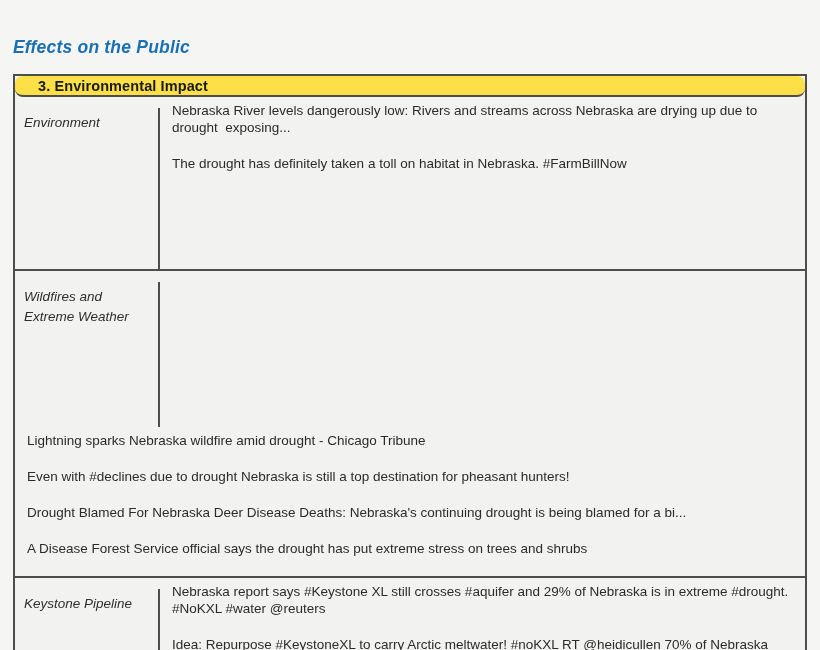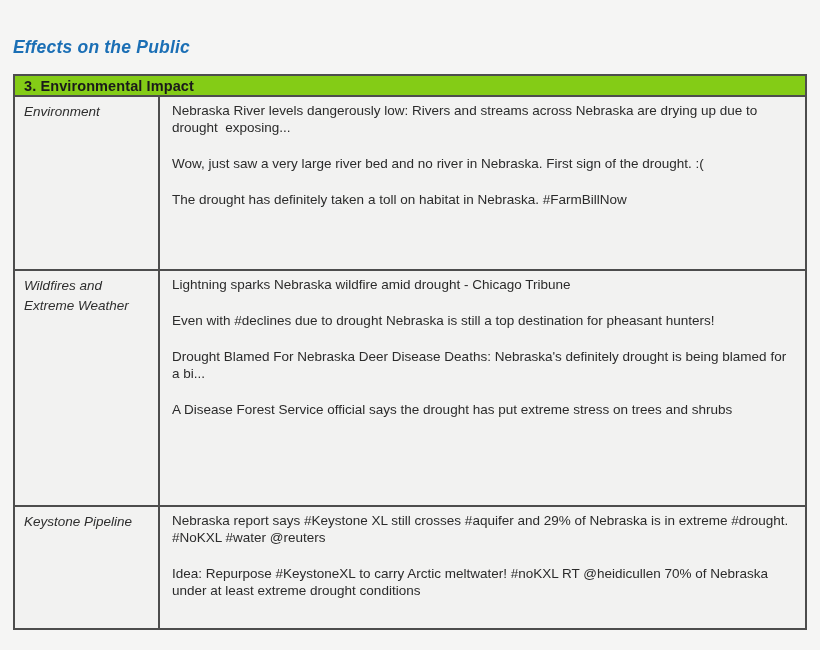--- a/index.html
+++ b/index.html
@@ -25,86 +25,87 @@
   }
   .impact-table {
     position: absolute;
     left: 13px; top: 74px;
     width: 794px;
     border: 2px solid #4d4d4d;
     background: #f2f2f1;
   }
   .thead {
     height: 21px;
-    background: #84cc16;
+    background: #fde047;
     border-bottom: 2px solid #4d4d4d;
     font-weight: bold;
     font-size: 14.5px;
     color: #1a1a1a;
-    padding: 1px 0 0 9px;
+    padding: 1px 0 0 23px;
     display: flex;
     align-items: center;
     letter-spacing: 0.1px;
+    border-radius: 8px;
   }
   .trow {
     display: flex;
     border-bottom: 2px solid #4d4d4d;
   }
   .trow:last-child { border-bottom: none; }
   .cat-cell {
     width: 145px;
     flex: 0 0 145px;
     border-right: 2px solid #4d4d4d;
     padding: 5px 10px 0 9px;
     font-style: italic;
     font-size: 13.5px;
     line-height: 19.5px;
     color: #2e2e2e;
+    margin-top: 11px;
   }
   .tweets-cell {
     flex: 1 1 auto;
     padding: 5px 10px 0 12px;
     font-size: 13.5px;
     line-height: 17px;
     color: #2b2b2b;
   }
   .tweet {
     margin-bottom: 19px;
     white-space: pre-wrap;
   }
   .row-environment { min-height: 174px; }
-  .row-wildfires   { min-height: 236px; }
+  .row-wildfires   { min-height: 236px; flex-direction: column; }
   .row-keystone    { min-height: 121px; }
 </style>
 </head>
 <body>
 
 <div class="page">
 
   <div class="page-title">Effects on the Public</div>
 
   <div class="impact-table">
 
     <div class="thead">3. Environmental Impact</div>
 
     <div class="trow row-environment">
       <div class="cat-cell">Environment</div>
       <div class="tweets-cell">
         <div class="tweet">Nebraska River levels dangerously low: Rivers and streams across Nebraska are drying up due to drought  exposing...</div>
-        <div class="tweet">Wow, just saw a very large river bed and no river in Nebraska. First sign of the drought. :(</div>
         <div class="tweet">The drought has definitely taken a toll on habitat in Nebraska. #FarmBillNow</div>
       </div>
     </div>
 
     <div class="trow row-wildfires">
       <div class="cat-cell">Wildfires and Extreme Weather</div>
       <div class="tweets-cell">
         <div class="tweet">Lightning sparks Nebraska wildfire amid drought - Chicago Tribune</div>
         <div class="tweet">Even with #declines due to drought Nebraska is still a top destination for pheasant hunters!</div>
-        <div class="tweet">Drought Blamed For Nebraska Deer Disease Deaths: Nebraska's definitely drought is being blamed for a bi...</div>
+        <div class="tweet">Drought Blamed For Nebraska Deer Disease Deaths: Nebraska's continuing drought is being blamed for a bi...</div>
         <div class="tweet">A Disease Forest Service official says the drought has put extreme stress on trees and shrubs</div>
       </div>
     </div>
 
     <div class="trow row-keystone">
       <div class="cat-cell">Keystone Pipeline</div>
       <div class="tweets-cell">
         <div class="tweet">Nebraska report says #Keystone XL still crosses #aquifer and 29% of Nebraska is in extreme #drought. #NoKXL #water @reuters</div>
         <div class="tweet">Idea: Repurpose #KeystoneXL to carry Arctic meltwater! #noKXL RT @heidicullen 70% of Nebraska under at least extreme drought conditions</div>
       </div>

